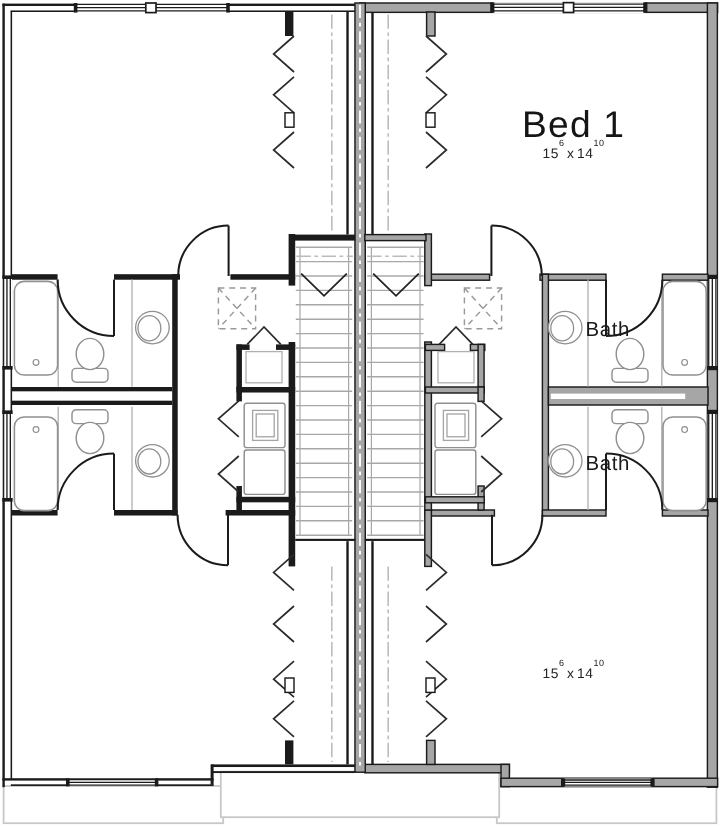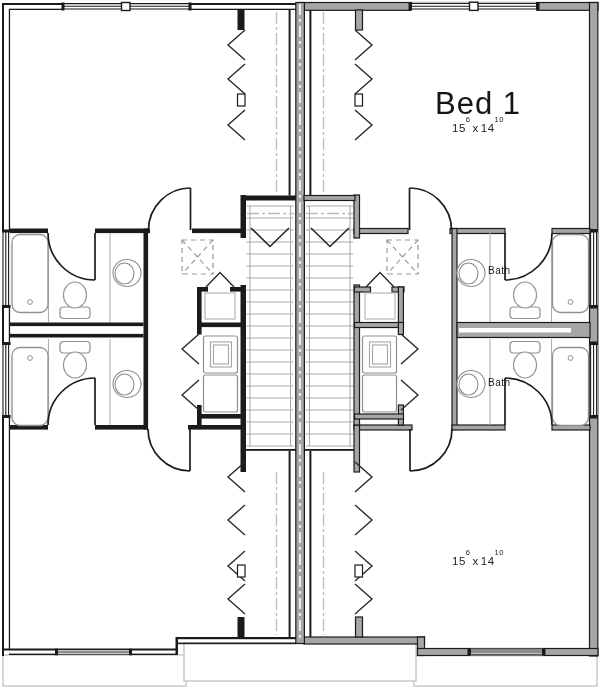--- a/index.html
+++ b/index.html
@@ -4,21 +4,21 @@
 <style>
   html,body{margin:0;padding:0;background:#fff;}
   .canvas{position:relative;width:600px;height:689px;background:#fff;overflow:hidden;
           font-family:"Liberation Sans",sans-serif;}
   .canvas svg{position:absolute;left:0;top:0;}
   .lbl{position:absolute;color:#151515;}
   .room-lbl{width:140px;text-align:center;font-size:31px;font-weight:400;letter-spacing:1px;}
   .dims{width:140px;text-align:center;font-size:11.5px;letter-spacing:0.5px;color:#222;}
   .dims sup{font-size:7.5px;position:relative;top:-5px;}
   .dims .sep{margin:0 2px;}
-  .bath-lbl{font-size:10px;letter-spacing:0.5px;color:#1a1a1a;}
+  .bath-lbl{font-size:17px;letter-spacing:0.5px;color:#1a1a1a;}
 </style>
 </head>
 <body>
 
 <div class="canvas">
 <svg width="600" height="689" viewBox="0 0 600 689">
   <defs>
     <g id="tub">
       <rect x="0.5" y="0.5" width="36" height="78" rx="8" fill="#fff" stroke="#909090" stroke-width="1.3"></rect>
       <circle cx="18.5" cy="68" r="2.4" fill="none" stroke="#909090" stroke-width="1"></circle>

